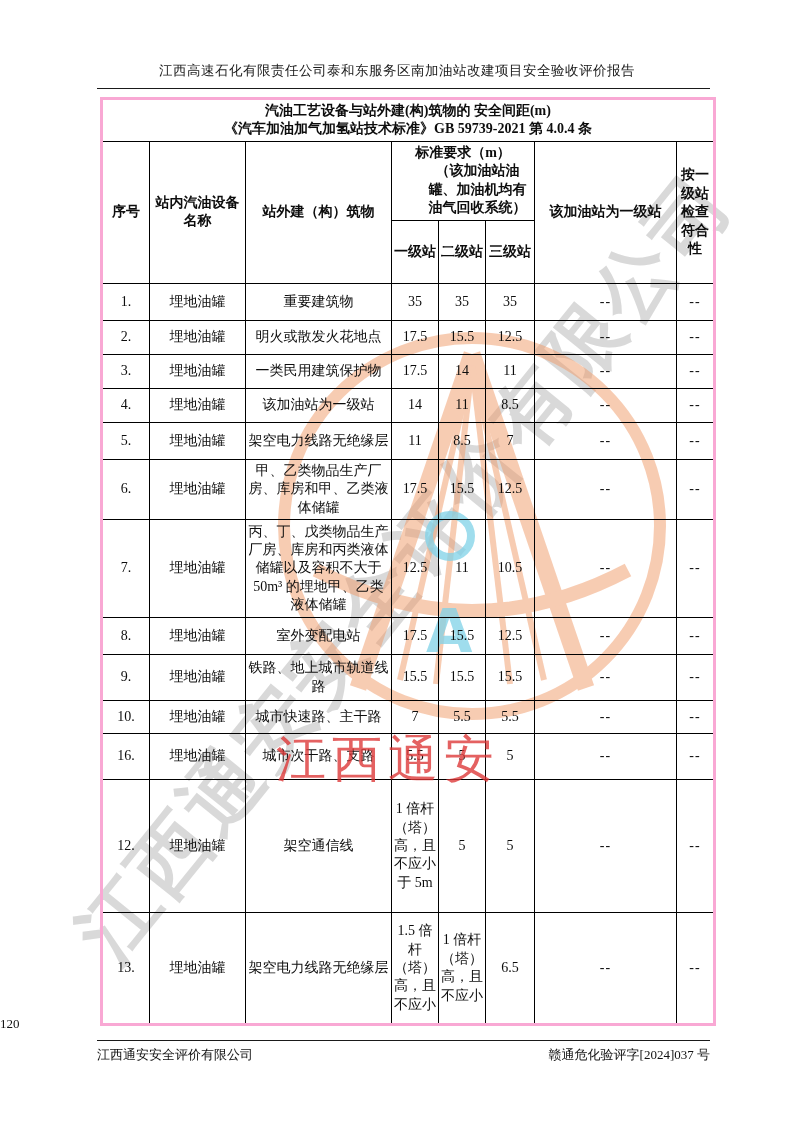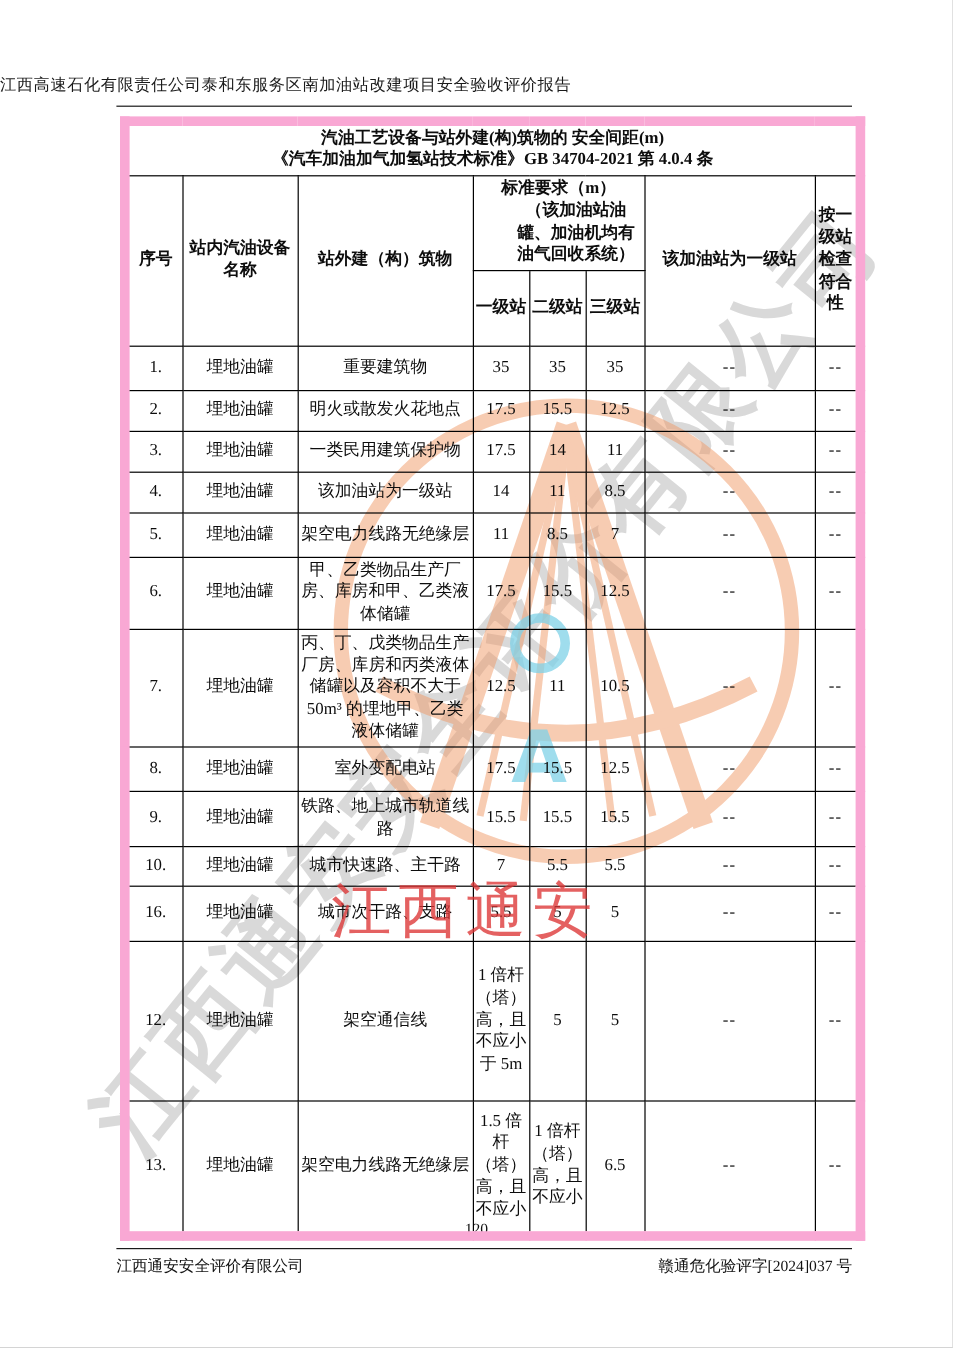--- a/index.html
+++ b/index.html
@@ -4,45 +4,45 @@
 <style>
   * { margin:0; padding:0; box-sizing:border-box; }
   body { background:#9a9a9a; font-family:"Liberation Serif","DejaVu Serif",serif; }
   .page {
     position:relative; width:794px; height:1123px; margin:0 auto;
     background:#ffffff; overflow:hidden; color:#111;
   }
   
   .doc-header {
     position:absolute; top:62px; left:0; width:100%;
-    font-size:13.5px; color:#1a1a1a; letter-spacing:.5px;
+    text-align:center; font-size:13.5px; color:#1a1a1a; letter-spacing:.5px;
   }
   .rule { position:absolute; left:97px; width:613px; border-top:1.6px solid #1a1a1a; }
   .rule-top { top:88px; }
   .rule-bottom { top:1040px; }
-  .page-number { position:absolute; top:1016px; left:0; width:100%; text-align:center; font-size:13px; }
+  .page-number { position:absolute; top:1016px; left:0; width:100%; text-align:left; font-size:13px; }
   .doc-footer { position:absolute; top:1046px; left:97px; width:613px; font-size:13px; display:flex; justify-content:space-between; }
   
   .wm-diagonal {
     position:absolute; left:-185px; top:515px; width:1180px; z-index:1;
     font-size:78px; font-weight:bold; letter-spacing:4px; white-space:nowrap;
     color:rgba(165,165,165,0.42); text-align:center;
     transform:rotate(-51deg);
   }
   .wm-stamp { position:absolute; left:230px; top:280px; z-index:2; }
   .wm-red {
     position:absolute; left:276px; top:726px; z-index:4;
     font-size:50px; font-weight:normal; letter-spacing:6px;
     color:rgba(220,52,52,0.78); white-space:nowrap;
   }
   
   .tbl-wrap { position:absolute; left:100px; top:97px; z-index:3; }
   table.main {
     width:613px; table-layout:fixed; border-collapse:collapse;
-    border:8px solid #f9a8d4; background:transparent;
+    border:3px solid #f9a8d4; background:transparent;
   }
   table.main td {
     border:1px solid #000; text-align:center; vertical-align:middle;
     font-size:14px; line-height:1.32; padding:2px 1px; color:#0d0d0d;
     overflow:hidden;
   }
   td.title-cell { font-weight:bold; font-size:15px; line-height:1.35; padding:3px 2px; }
   td.hd { font-weight:bold; }
   .std-note { font-weight:bold;margin-left:29px; }
   .dash { letter-spacing:1px; }
@@ -85,21 +85,21 @@
         <col style="width:47px">
           <col style="width:47px">
           <col style="width:49px">
         <col style="width:142px">
           <col style="width:38px">
       </colgroup>
       <tbody>
         <tr style="height:40px">
           <td colspan="8" class="title-cell">
             <div>汽油工艺设备与站外建(构)筑物的  安全间距(m)</div>
-            <div>《汽车加油加气加氢站技术标准》GB 34704-2021 第 4.0.4 条</div>
+            <div>《汽车加油加气加氢站技术标准》GB 59739-2021 第 4.0.4 条</div>
           </td>
         </tr>
         <tr style="height:69px">
           <td rowspan="2" class="hd">序号</td>
           <td rowspan="2" class="hd">站内汽油设备名称</td>
           <td rowspan="2" class="hd">站外建（构）筑物</td>
           <td colspan="3" class="hd">
             <div>标准要求（m）</div>
             <div class="std-note">（该加油站油罐、加油机均有油气回收系统）</div>
           </td>

